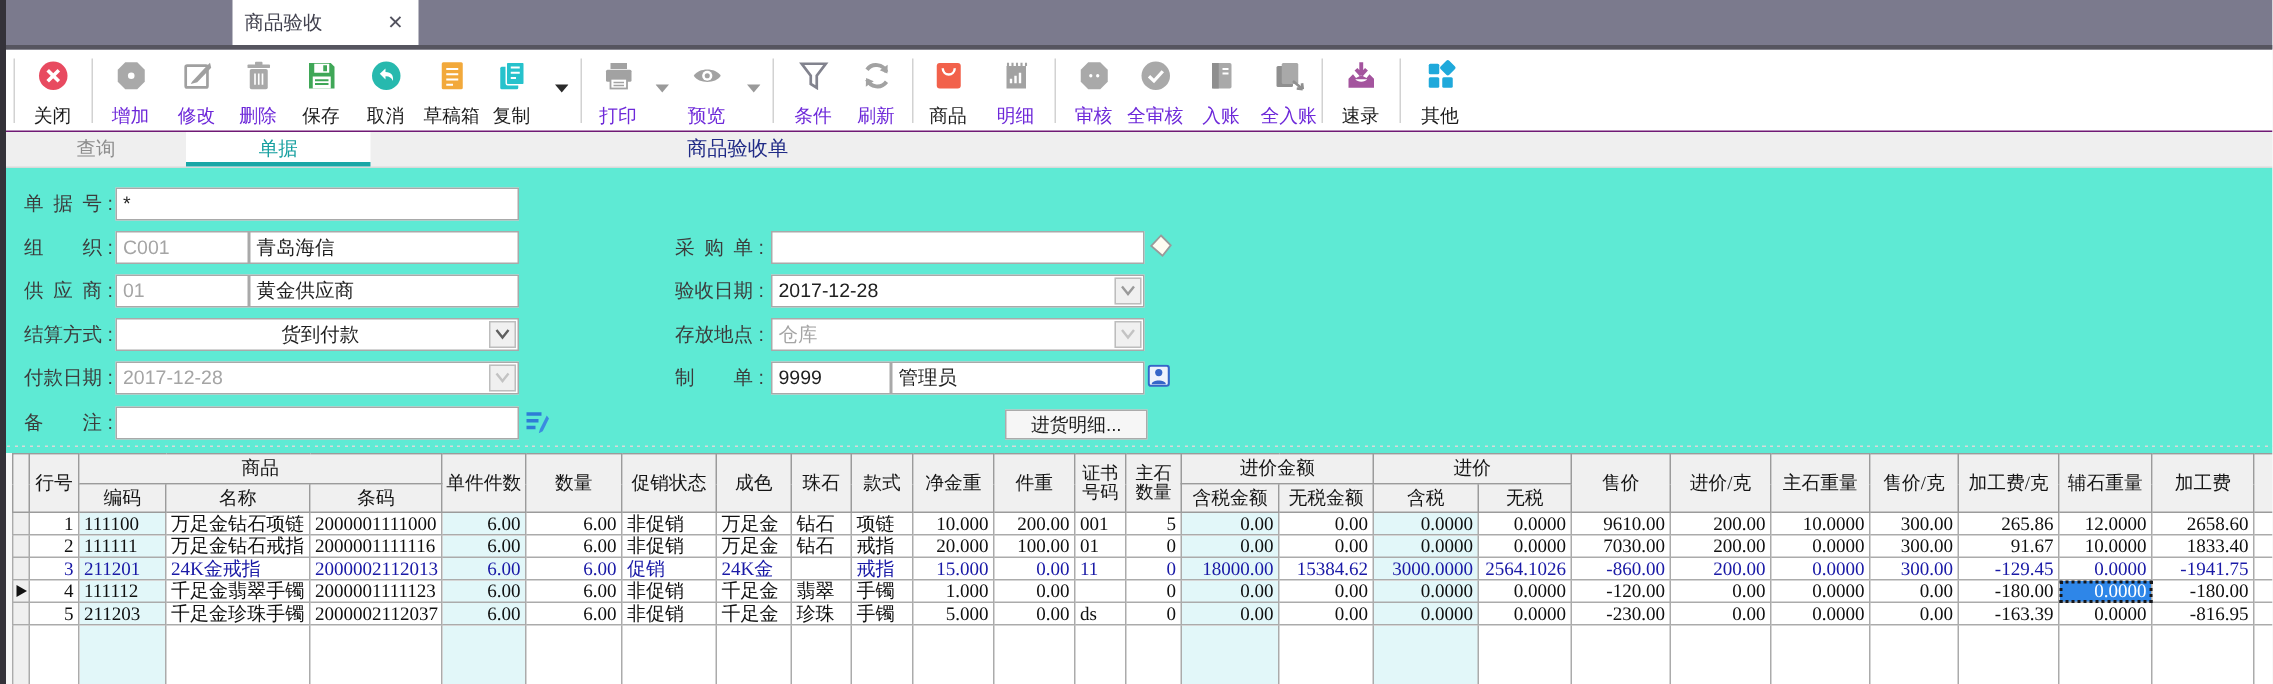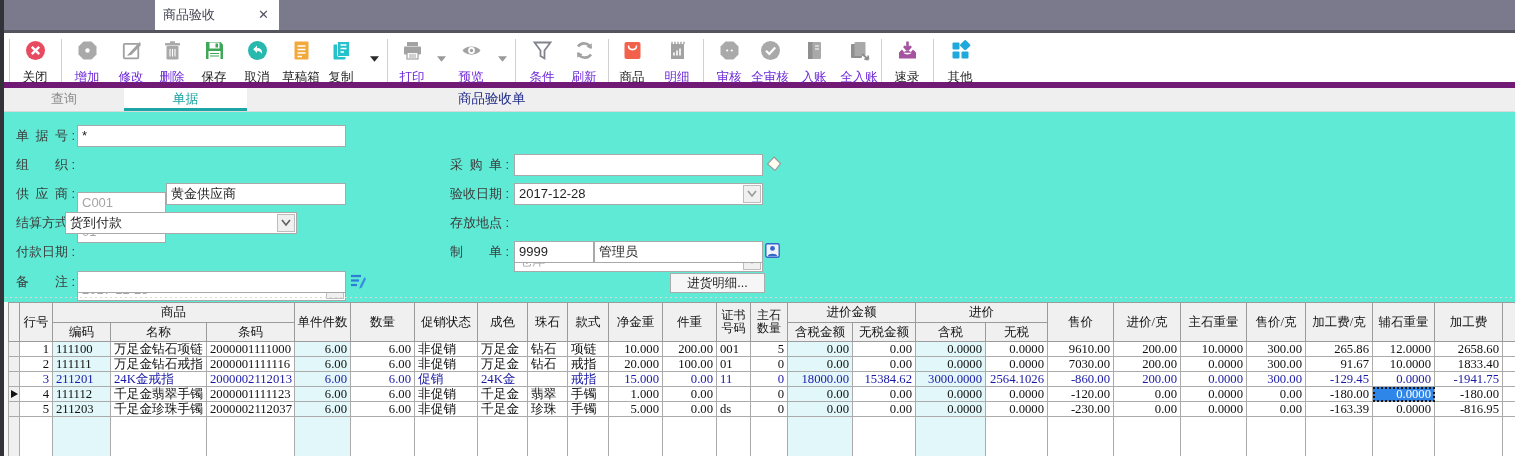--- a/index.html
+++ b/index.html
@@ -16,21 +16,21 @@
                 display:flex; align-items:center; z-index:2; }
   #home-block .home-ic { margin-left:22px; width:18px; height:16px; }
   #home-block .home-lbl { margin-left:16px; font-size:16px; letter-spacing:7px; white-space:nowrap; }
   #doc-tab { position:absolute; left:155px; top:0; width:124px; height:30px; background:#fff; z-index:2;
              display:flex; align-items:center; }
   #doc-tab .t { margin-left:8px; font-size:13px; color:#41414e; }
   #doc-tab .x { position:absolute; right:10px; top:8px; font-size:13px; line-height:14px; color:#53535f; cursor:pointer; }
 
   
   #toolbar { position:absolute; left:0; top:33px; width:1515px; height:55px; background:#ffffff;
-             border-bottom:6px solid #701a75; z-index:5; }
+             border-bottom:1px solid #701a75; z-index:5; }
   .tb-btn { position:absolute; top:5px; height:46px; display:flex; flex-direction:column; align-items:center; justify-content:space-between; cursor:pointer; }
   .tb-btn .ic { width:21px; height:21px; margin-top:2px; }
   .tb-btn .lb { font-size:12.5px; color:#1b1b1b; white-space:nowrap; line-height:14px; }
   .tb-btn.disabled .lb { color:#6d28d9; }
   .tb-caret { position:absolute; top:18px; width:16px; height:16px; display:flex; align-items:center; justify-content:center; cursor:pointer; }
   .tb-sep { position:absolute; top:6px; width:1px; height:43px; background:#d2d2d2; }
 
   
   #tabrow { position:absolute; left:0; top:88px; width:1515px; height:24px; background:#efefef;
             border-bottom:1px solid #d9d9d9; z-index:4; }
@@ -39,21 +39,21 @@
   #tab-doc { position:absolute; left:124px; top:0; width:123px; height:23px; background:#fff; text-align:center;
              line-height:21px; font-size:13px; color:#17a0a0; border-bottom:3px solid #1aa6a6; cursor:pointer; }
   #pane-title { position:absolute; left:458px; top:0; height:23px; line-height:22px; font-size:13.5px; color:#202b86;}
 
   
   #form { position:absolute; left:0; top:112px; width:1515px; height:190px; background:#5eead4; }
   .flabel { position:absolute; font-size:13px; color:#3c3c3c; line-height:22px; white-space:nowrap; }
   .flabel .jl { display:inline-block; width:52px; text-align:justify; text-align-last:justify; vertical-align:top; }
   .finput { position:absolute; height:22px; border:1px solid #a9a9a9; background:#fff; font-size:13px;
             line-height:20px; padding-left:4px; color:#1f1f1f; white-space:nowrap; overflow:hidden; }
-  .finput.gray { color:#a5a5a5;margin-top:38px; }
+  .finput.gray { color:#a5a5a5; }
   .combo-btn { position:absolute; right:1px; top:1px; width:18px; height:18px; background:#f0f0f0;
                border:1px solid #bdbdbd; display:flex; align-items:center; justify-content:center; }
   .combo-btn svg { width:10px; height:8px; }
   .form-ic { position:absolute; }
   #btn-detail { position:absolute; left:670px; top:161px; width:95px; height:20px; background:#f6f6f6;
                 border:1px solid #ababab; font-size:12.5px; color:#1c1c1c; text-align:center; line-height:18px; cursor:pointer; }
   #splitter { position:absolute; left:0; top:185px; width:1515px; height:1px;
               background-image:repeating-linear-gradient(90deg,#d9d9d9 0 2px,transparent 2px 5px); }
 
   
@@ -277,27 +277,28 @@
   <div id="pane-title">商品验收单</div>
 </div>
 
 <div id="form">
 
   <div class="flabel" style="left:16px;top:13px;"><span class="jl">单据号</span> :</div>
   <div class="finput" style="left:77px;top:13px;width:269px;">*</div>
 
   <div class="flabel" style="left:16px;top:42px;"><span class="jl">组织</span> :</div>
   <div class="finput gray" style="left:77px;top:42px;width:89px;">C001</div>
+  <div class="finput" style="left:166px;top:42px;width:180px;">青岛海信</div>
 
   <div class="flabel" style="left:16px;top:71px;"><span class="jl">供应商</span> :</div>
   <div class="finput gray" style="left:77px;top:71px;width:89px;">01</div>
   <div class="finput" style="left:166px;top:71px;width:180px;">黄金供应商</div>
 
   <div class="flabel" style="left:16px;top:100px;"><span class="jl">结算方式</span> :</div>
-  <div class="finput" style="left:65px;top:100px;width:232px;"><span>货到付款</span>
+  <div class="finput" style="left:77px;top:100px;width:269px;text-align:center;"><span>货到付款</span>
     <span class="combo-btn">
         <svg viewBox="0 0 10 8">
           <path d="M1 1 L5 6 L9 1" fill="none" stroke="#5f5f5f" stroke-width="1.6"></path>
         </svg>
       </span>
   </div>
 
   <div class="flabel" style="left:16px;top:129px;"><span class="jl">付款日期</span> :</div>
   <div class="finput gray" style="left:77px;top:129px;width:269px;"><span>2017-12-28</span>
     <span class="combo-btn">

